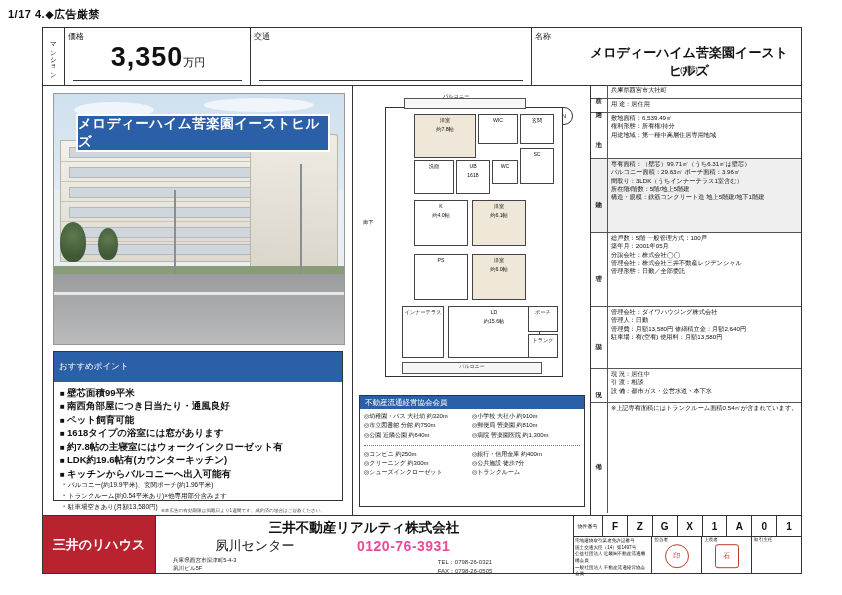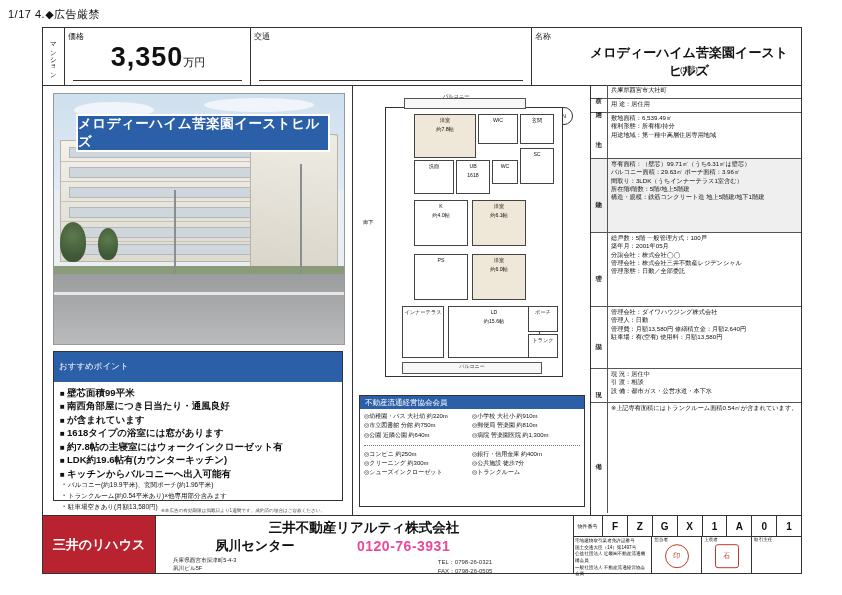--- a/index.html
+++ b/index.html
@@ -1,20 +1,20 @@
 <!DOCTYPE html>
 <html><head>
 <meta charset="utf-8">
 <style>
   html,body{margin:0;padding:0;background:#fff;}
   body{width:842px;height:595px;font-family:"Liberation Sans","DejaVu Sans",sans-serif;color:#111;overflow:hidden;}
   .page{position:relative;width:842px;height:595px;}
 
   
-  .topnote{position:absolute;left:8px;top:7px;font-size:11px;font-weight:normal;letter-spacing:.5px;}
+  .topnote{position:absolute;left:8px;top:7px;font-size:11px;font-weight:bold;letter-spacing:.5px;}
 
   
   .frame{position:absolute;left:42px;top:27px;width:758px;height:545px;border:1px solid #333;background:#fff;}
 
   
   .hdr{position:absolute;left:0;top:0;width:758px;height:57px;border-bottom:1px solid #333;}
   .cellv{position:absolute;top:0;height:57px;border-right:1px solid #333;box-sizing:border-box;}
   .lbl-vert{writing-mode:vertical-rl;text-orientation:upright;font-size:6.5px;line-height:1.15;letter-spacing:0px;}
   .hdr .c1{left:0;width:22px;display:flex;align-items:center;justify-content:center;}
   .hdr .c2{left:22px;width:186px;}
@@ -84,21 +84,21 @@
   .ik{width:17px;flex:0 0 17px;border-right:1px solid #555;display:flex;align-items:center;justify-content:center;box-sizing:border-box;}
   .iv{flex:1;padding:1px 3px;font-size:6.2px;line-height:1.35;box-sizing:border-box;}
   .iv .l{display:block;white-space:nowrap;overflow:hidden;}
   .shade{background:#efefef;}
 
   
   .foot{position:absolute;left:0;top:487px;width:758px;height:57px;border-top:1px solid #333;}
   .logo{position:absolute;left:0;top:0;width:112px;height:57px;background:#b8232f;color:#fff;display:flex;align-items:center;justify-content:center;font-size:13px;font-weight:bold;border-right:1px solid #333;}
   .fmid{position:absolute;left:112px;top:0;width:418px;height:57px;border-right:1px solid #333;}
   .company{position:absolute;left:0;top:3px;width:418px;text-align:center;font-size:13.5px;font-weight:bold;}
-  .branch{position:absolute;left:0;top:21px;width:200px;text-align:center;font-size:13px;font-weight:bold;}
+  .branch{position:absolute;left:0;top:21px;width:200px;text-align:center;font-size:13px;font-weight:normal;}
   .addr{position:absolute;left:18px;top:40px;font-size:5.6px;line-height:1.5;color:#222;}
   .tel{position:absolute;left:202px;top:22px;width:216px;text-align:left;font-size:14px;font-weight:bold;color:#ec4899;letter-spacing:.5px;}
   .telsub{position:absolute;left:202px;top:42px;width:216px;text-align:center;font-size:6px;line-height:1.5;color:#333;}
   .fright{position:absolute;left:530px;top:0;width:228px;height:57px;}
   .codebox{position:absolute;left:0;top:0;width:228px;height:20px;border-bottom:1px solid #333;display:flex;}
   .codelbl{width:30px;border-right:1px solid #333;font-size:5px;display:flex;align-items:center;justify-content:center;text-align:center;box-sizing:border-box;}
   .code{flex:1;display:flex;}
   .code span{flex:1;border-right:1px solid #333;font-size:10px;font-weight:bold;display:flex;align-items:center;justify-content:center;}
   .code span:last-child{border-right:none;}
   .stamps{position:absolute;left:0;top:20px;width:228px;height:37px;display:flex;}
@@ -167,21 +167,21 @@
           <div class="pole" style="left:246px;top:70px;height:120px;"></div>
           <div class="road"></div>
           <div class="photo-title">メロディーハイム苦楽園イーストヒルズ</div>
         </div>
 
         <div class="points">
           <div class="points-hd">おすすめポイント</div>
           <ul>
             <li>壁芯面積99平米</li>
             <li>南西角部屋につき日当たり・通風良好</li>
-            <li>が含まれています</li>
+            <li>ペット飼育可能</li>
             <li>1618タイプの浴室には窓があります</li>
             <li>約7.8帖の主寝室にはウォークインクローゼット有</li>
             <li>LDK約19.6帖有(カウンターキッチン)</li>
             <li>キッチンからバルコニーへ出入可能有</li>
             <li class="small">バルコニー(約19.9平米)、玄関ポーチ(約1.96平米)</li>
             <li class="small">トランクルーム(約0.54平米あり)×他専用部分含みます</li>
             <li class="small">駐車場空きあり(月額13,580円)</li>
           </ul>
 
         </div>

